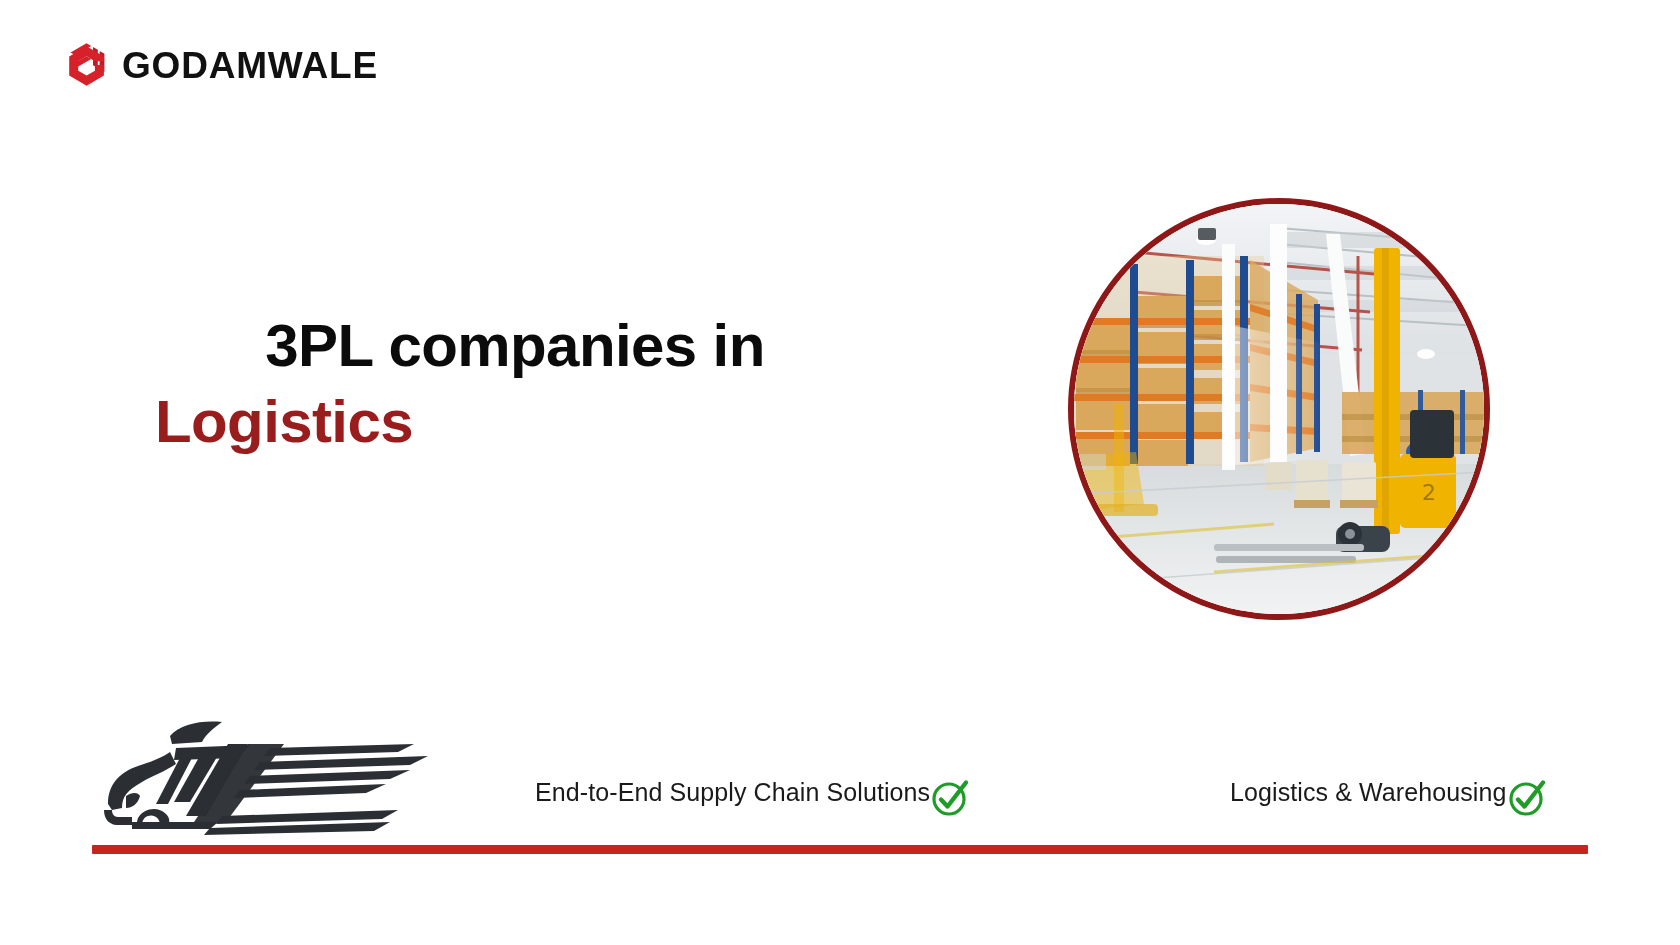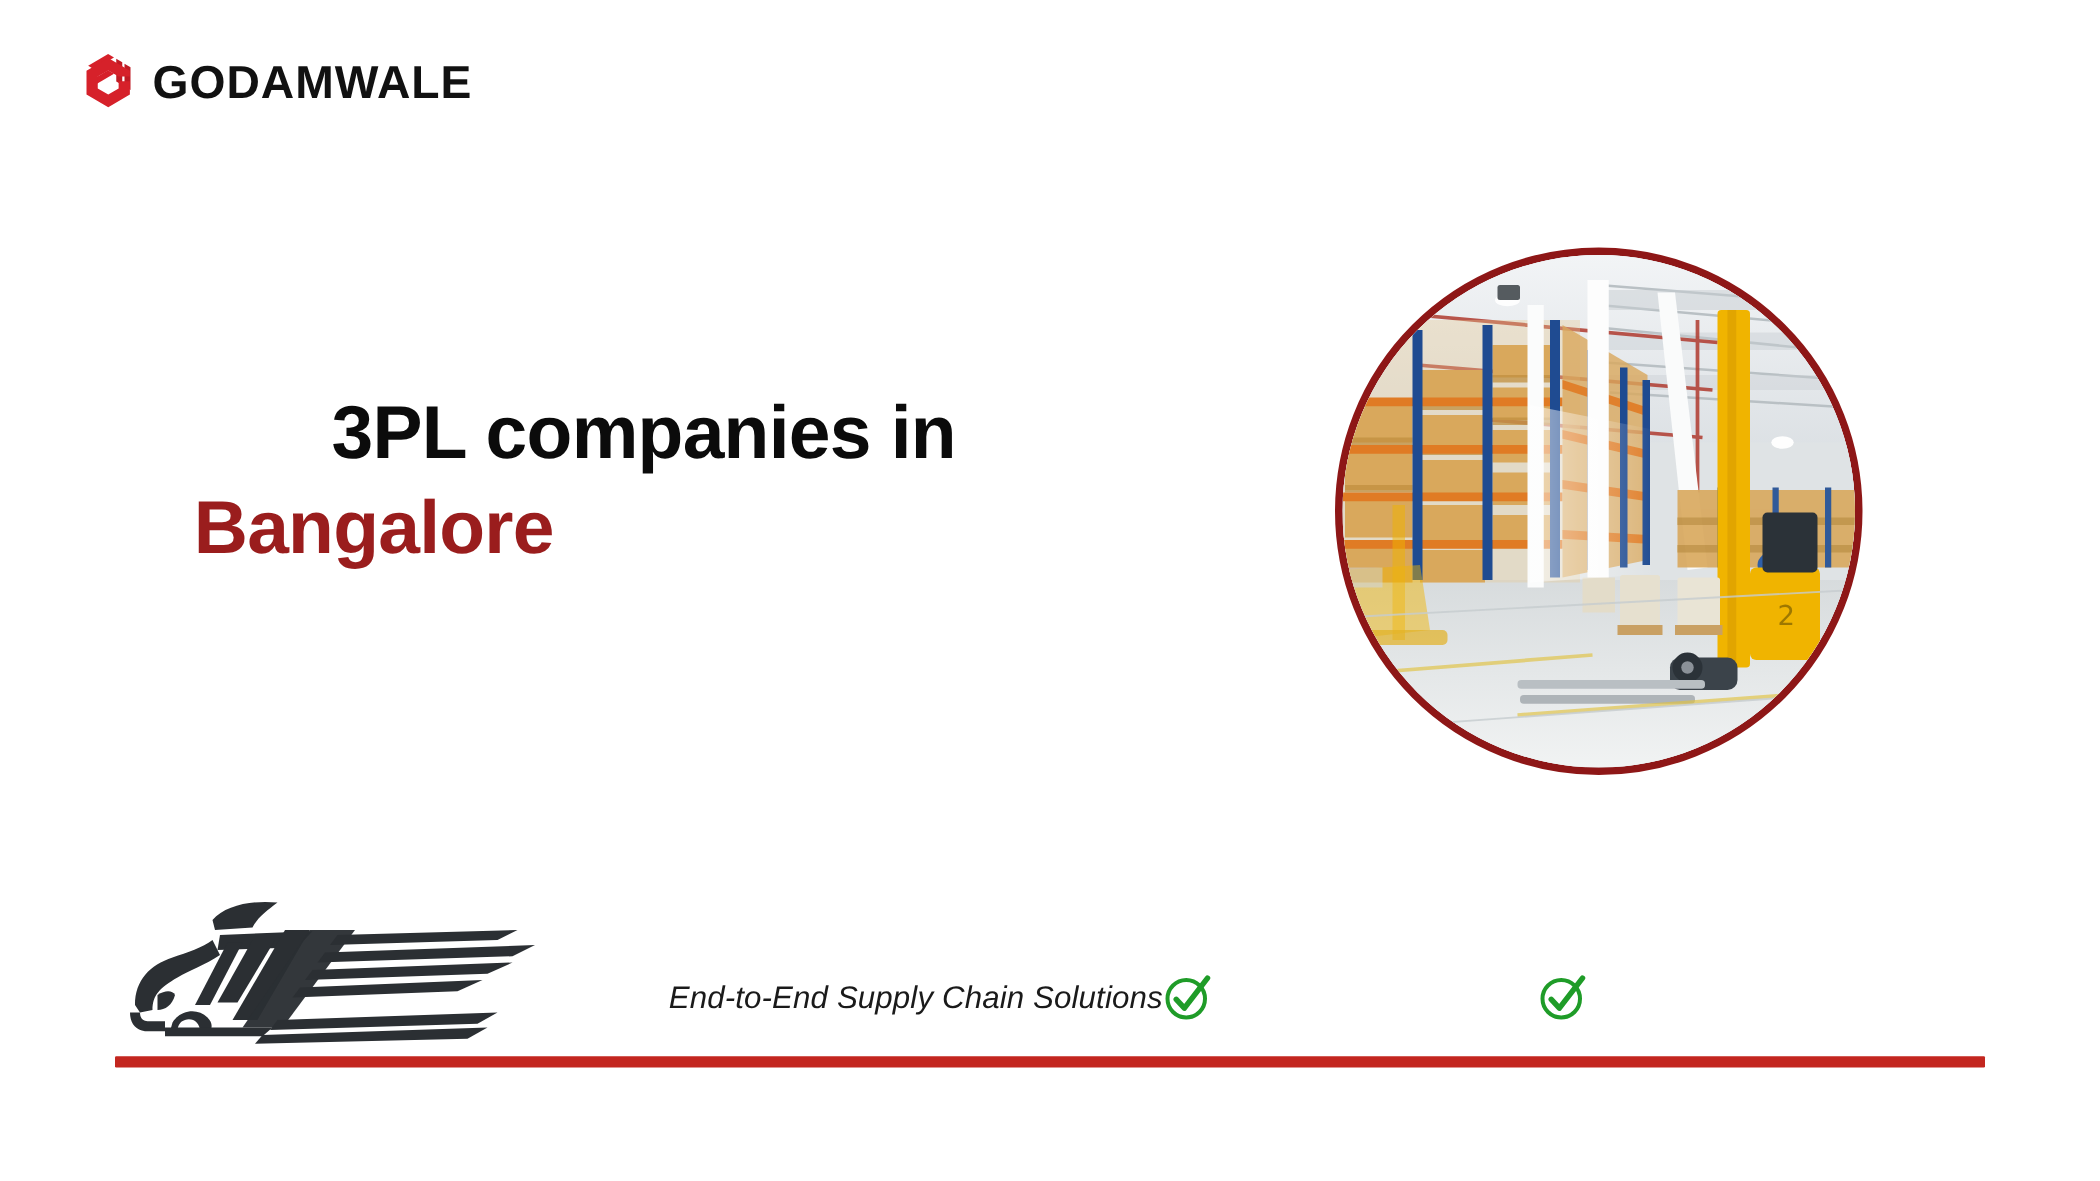--- a/index.html
+++ b/index.html
@@ -82,24 +82,22 @@
     left: 98px;
     top: 718px;
     width: 330px;
     height: 120px;
   }
 
   
   .feature {
     position: absolute;
     display: flex;
-    align-items: center;
     gap: 0;
     white-space: nowrap;
-    font-style: italic;
   }
   .feature-1 { left: 535px; top: 778px; }
   .feature-2 { left: 1230px; top: 778px; }
   .feature-label {
     font-family: "Liberation Sans", sans-serif;
     font-size: 25px;
     font-weight: 400;
     color: #1a1a1a;
     letter-spacing: 0.1px;
   }
@@ -134,21 +132,21 @@
       </g>
 
       <path d="M5.2 16.5 L5.2 35.6 L22.6 45.8 L39.9 35.6 L39.9 25.0 L30.9 25.0 L30.9 30.8 L22.6 35.6 L14.2 30.8 L14.2 21.2 L22.6 16.3 L30.9 21.2 L39.9 21.2 L39.9 16.5 L22.6 6.3 Z" fill="#d6212a"></path>
       <path d="M22.9 25.6 L31.1 25.6 L31.1 30.9 L22.9 35.7 Z" fill="#ffffff" opacity="0"></path>
     </svg>
     <span class="brand-name">GODAMWALE</span>
   </div>
 
   <div class="headline">
     <div class="headline-line primary">3PL companies in</div>
-    <div class="headline-line highlight">Bangalore</div>
+    <div class="headline-line highlight">Logistics</div>
   </div>
 
   <div class="hero-circle">
     <div class="hero-photo">
       <svg width="410" height="410" viewBox="0 0 410 410" preserveAspectRatio="xMidYMid slice" aria-hidden="true">
         <defs>
           <linearGradient id="ceil" x1="0" y1="0" x2="0" y2="1">
             <stop offset="0%" stop-color="#f2f4f6"></stop>
             <stop offset="100%" stop-color="#d8dde1"></stop>
           </linearGradient>
@@ -352,20 +350,21 @@
 
   <div class="feature feature-1">
     <span class="feature-label">End-to-End Supply Chain Solutions</span>
     <svg class="check-icon" viewBox="0 0 40 40" aria-hidden="true">
       <circle cx="19" cy="21" r="15" fill="none" stroke="#1f9c28" stroke-width="3.2"></circle>
       <path d="M11 21.5 L17.5 28.5 L36 4.5" fill="none" stroke="#1f9c28" stroke-width="4.4" stroke-linecap="round" stroke-linejoin="round"></path>
     </svg>
   </div>
 
   <div class="feature feature-2">
+    <span class="feature-label">Logistics &amp; Warehousing</span>
     <svg class="check-icon" viewBox="0 0 40 40" aria-hidden="true">
       <circle cx="19" cy="21" r="15" fill="none" stroke="#1f9c28" stroke-width="3.2"></circle>
       <path d="M11 21.5 L17.5 28.5 L36 4.5" fill="none" stroke="#1f9c28" stroke-width="4.4" stroke-linecap="round" stroke-linejoin="round"></path>
     </svg>
   </div>
 
   <div class="bottom-rule"></div>
 
 </div>
 

